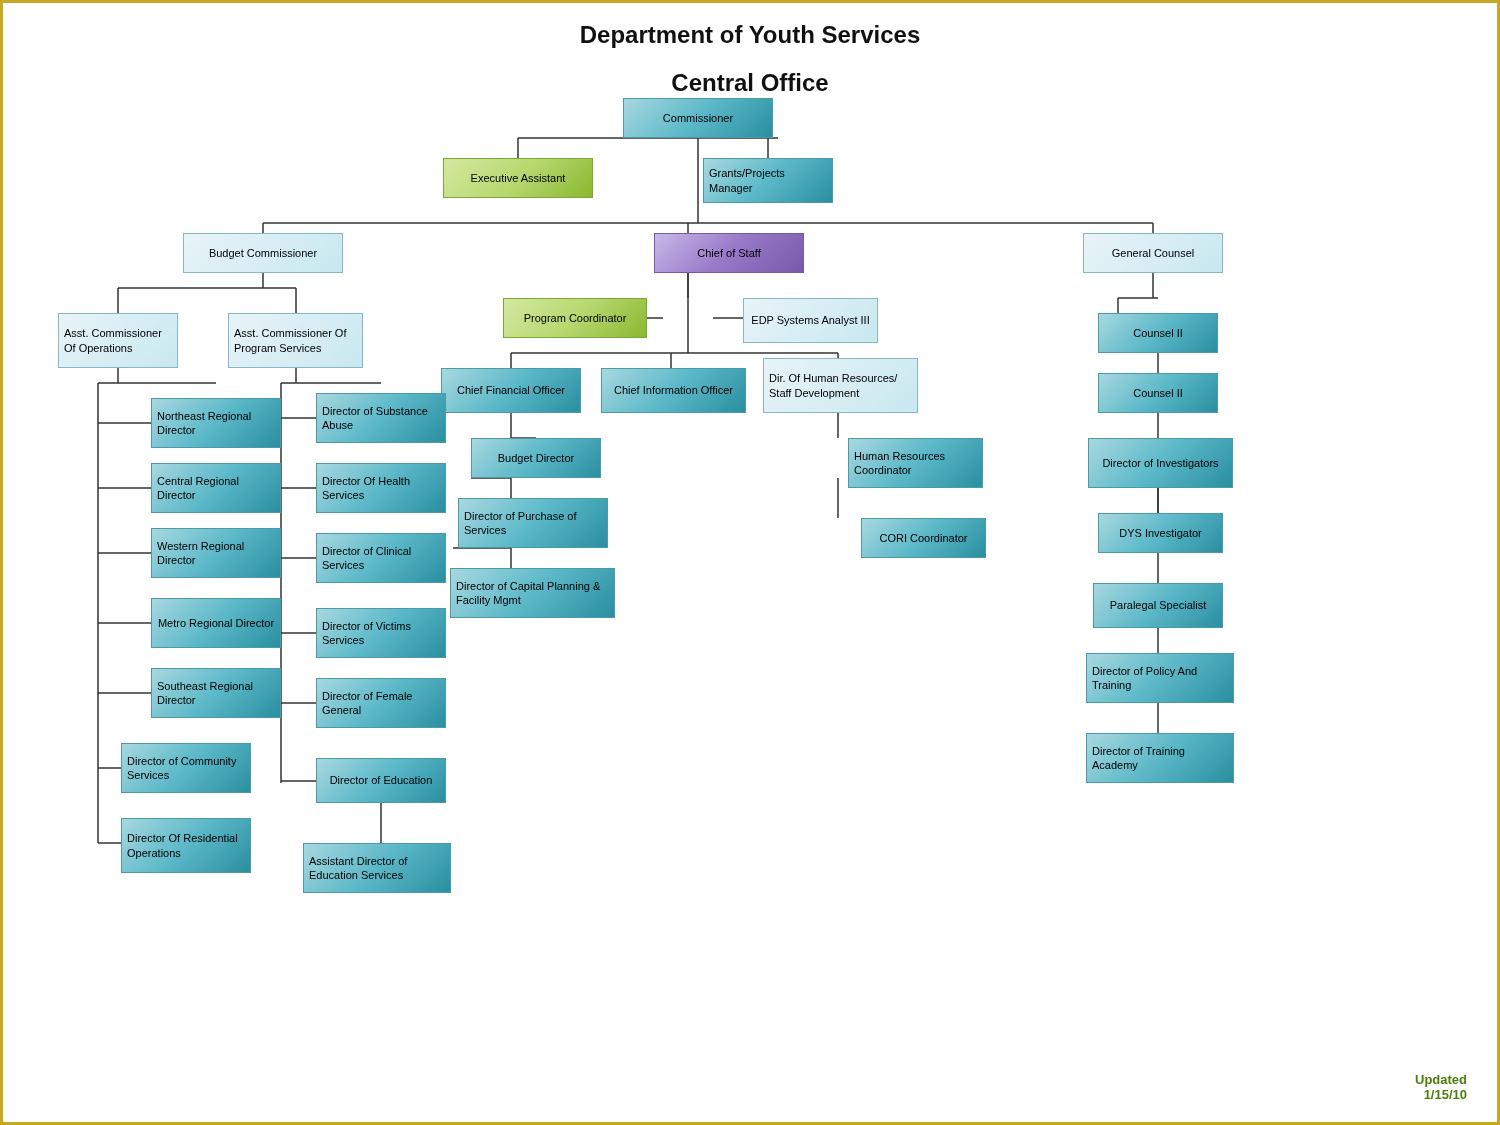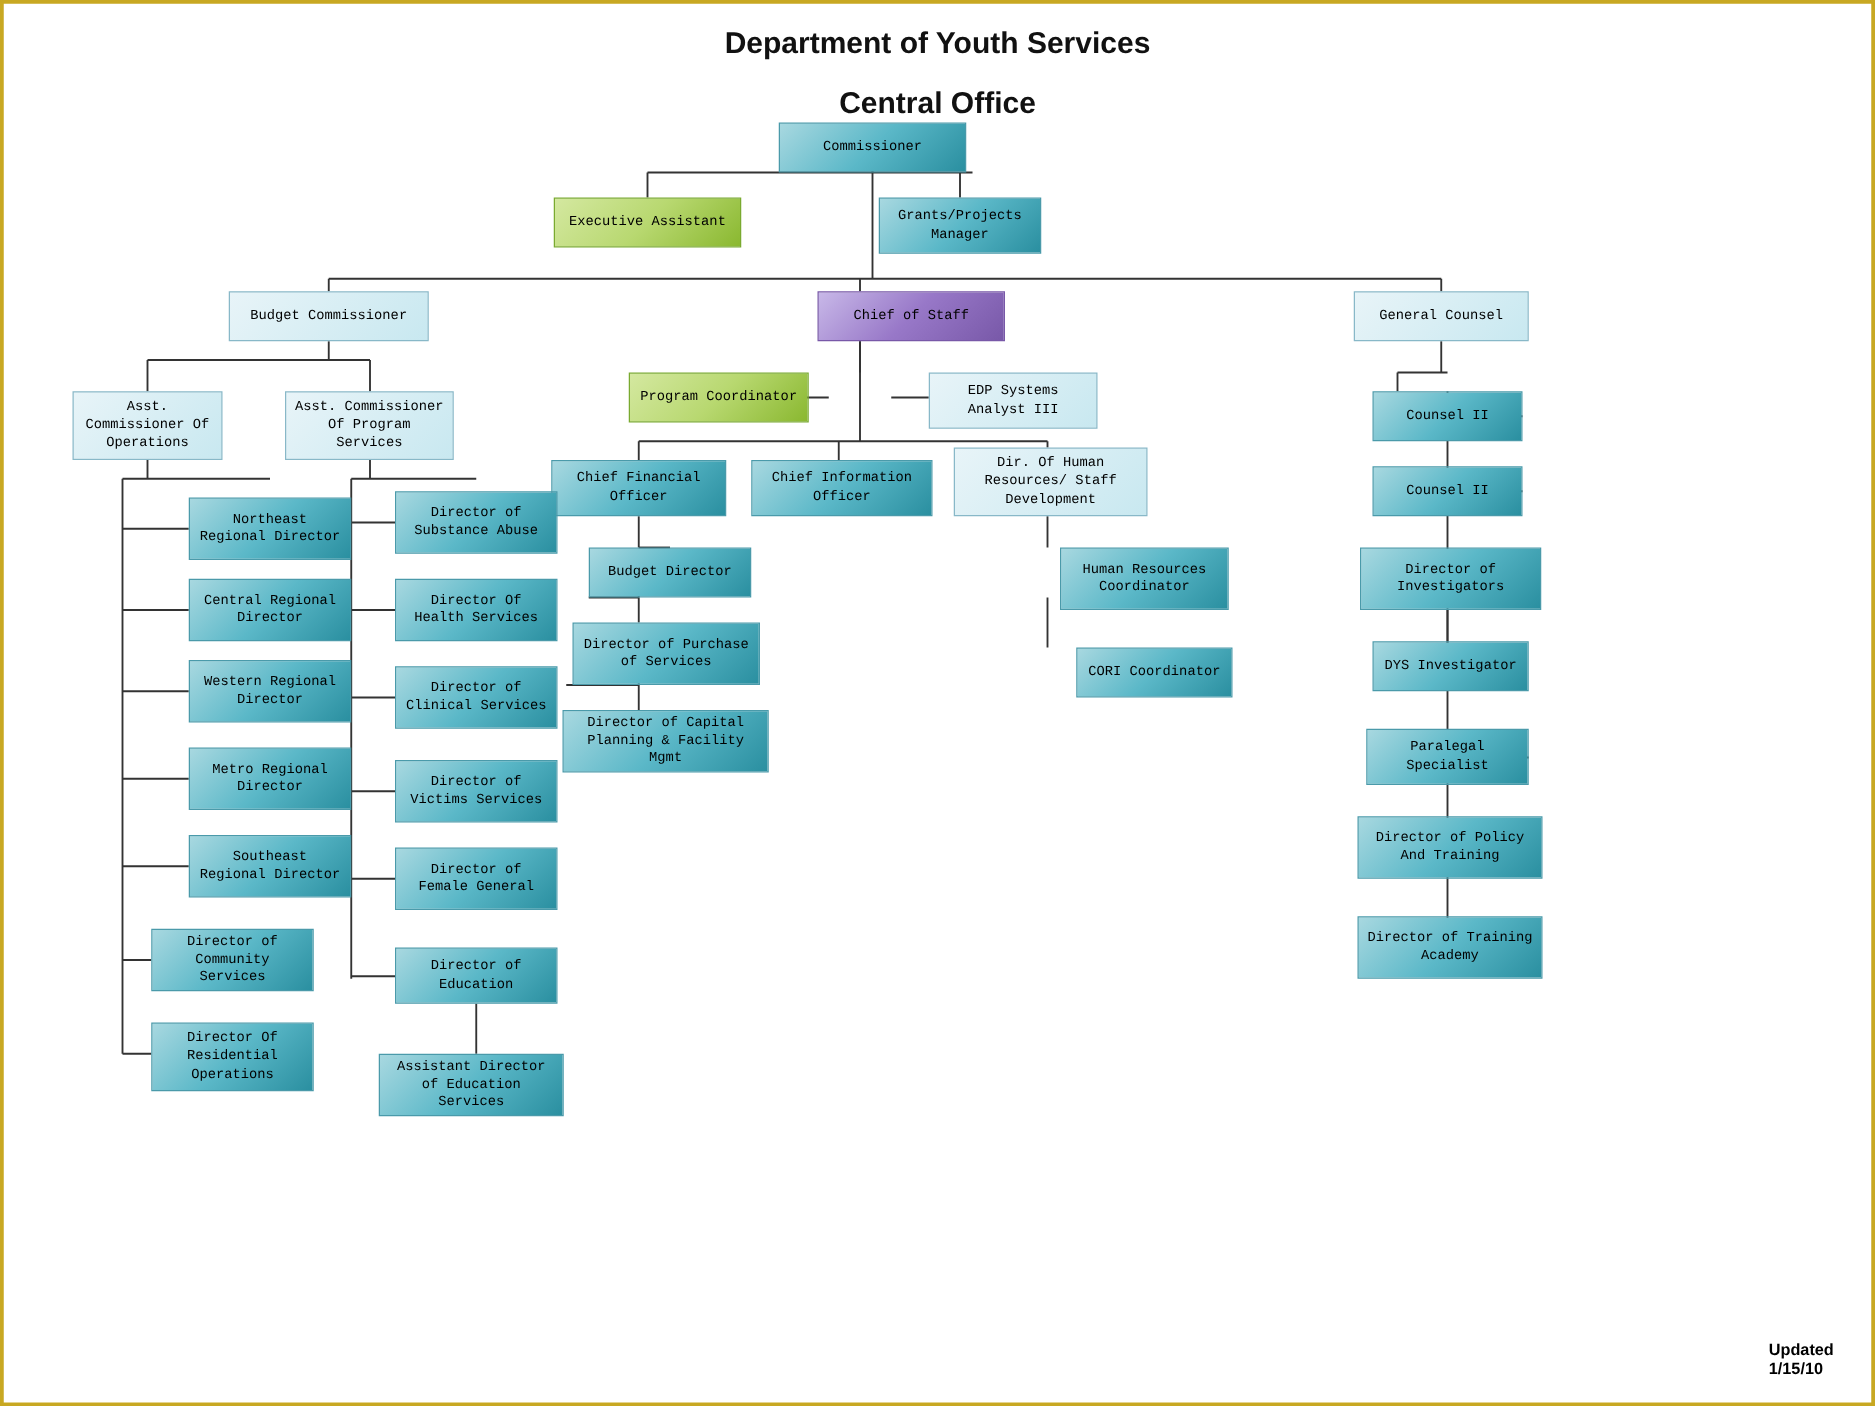--- a/index.html
+++ b/index.html
@@ -29,28 +29,27 @@
       font-size: 24px;
       font-weight: bold;
       color: #111;
       margin-top: 20px;
     }
 
     
     .node {
       position: absolute;
       border: 1.5px solid #6a9aaa;
-      text-align: center;
+      text-align: left;
       display: flex;
       align-items: center;
       justify-content: center;
       font-size: 11px;
       line-height: 1.3;
       padding: 4px 5px;
-      font-family: Liberation Mono, monospace;
     }
     .node-teal {
       background: linear-gradient(135deg, #a8d8e0 0%, #5bb8c8 50%, #2a8fa0 100%);
       color: #000;
       border-color: #4a9aaa;
     }
     .node-green {
       background: linear-gradient(135deg, #d4e8a0 0%, #b8d870 50%, #8ab830 100%);
       color: #000;
       border-color: #7aaa30;
@@ -79,22 +78,22 @@
       stroke: #333;
       stroke-width: 1.5;
     }
 
     .footer-note {
       position: absolute;
       bottom: 20px;
       right: 30px;
       font-size: 13px;
       font-weight: bold;
-      color: #000000;
-      text-align: left;
+      color: #4d7c0f;
+      text-align: right;
     }
   </style>
 </head>
 <body>
 
 <div class="page">
   <div class="header">
     <h1>Department of Youth Services</h1>
     <h2>Central Office</h2>
   </div>

